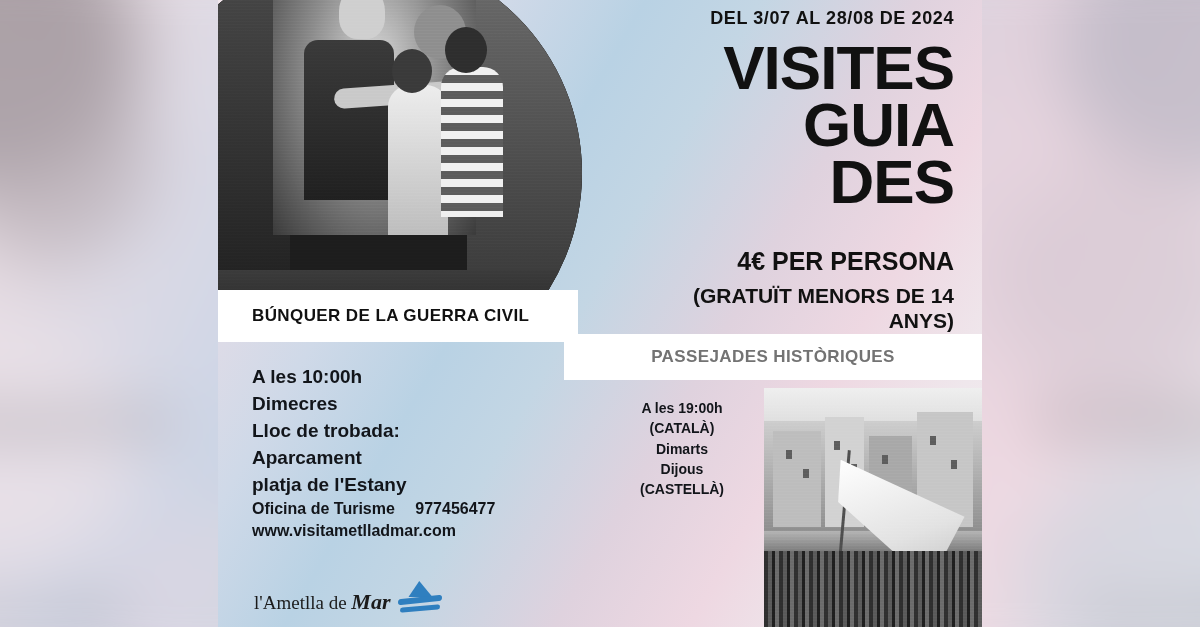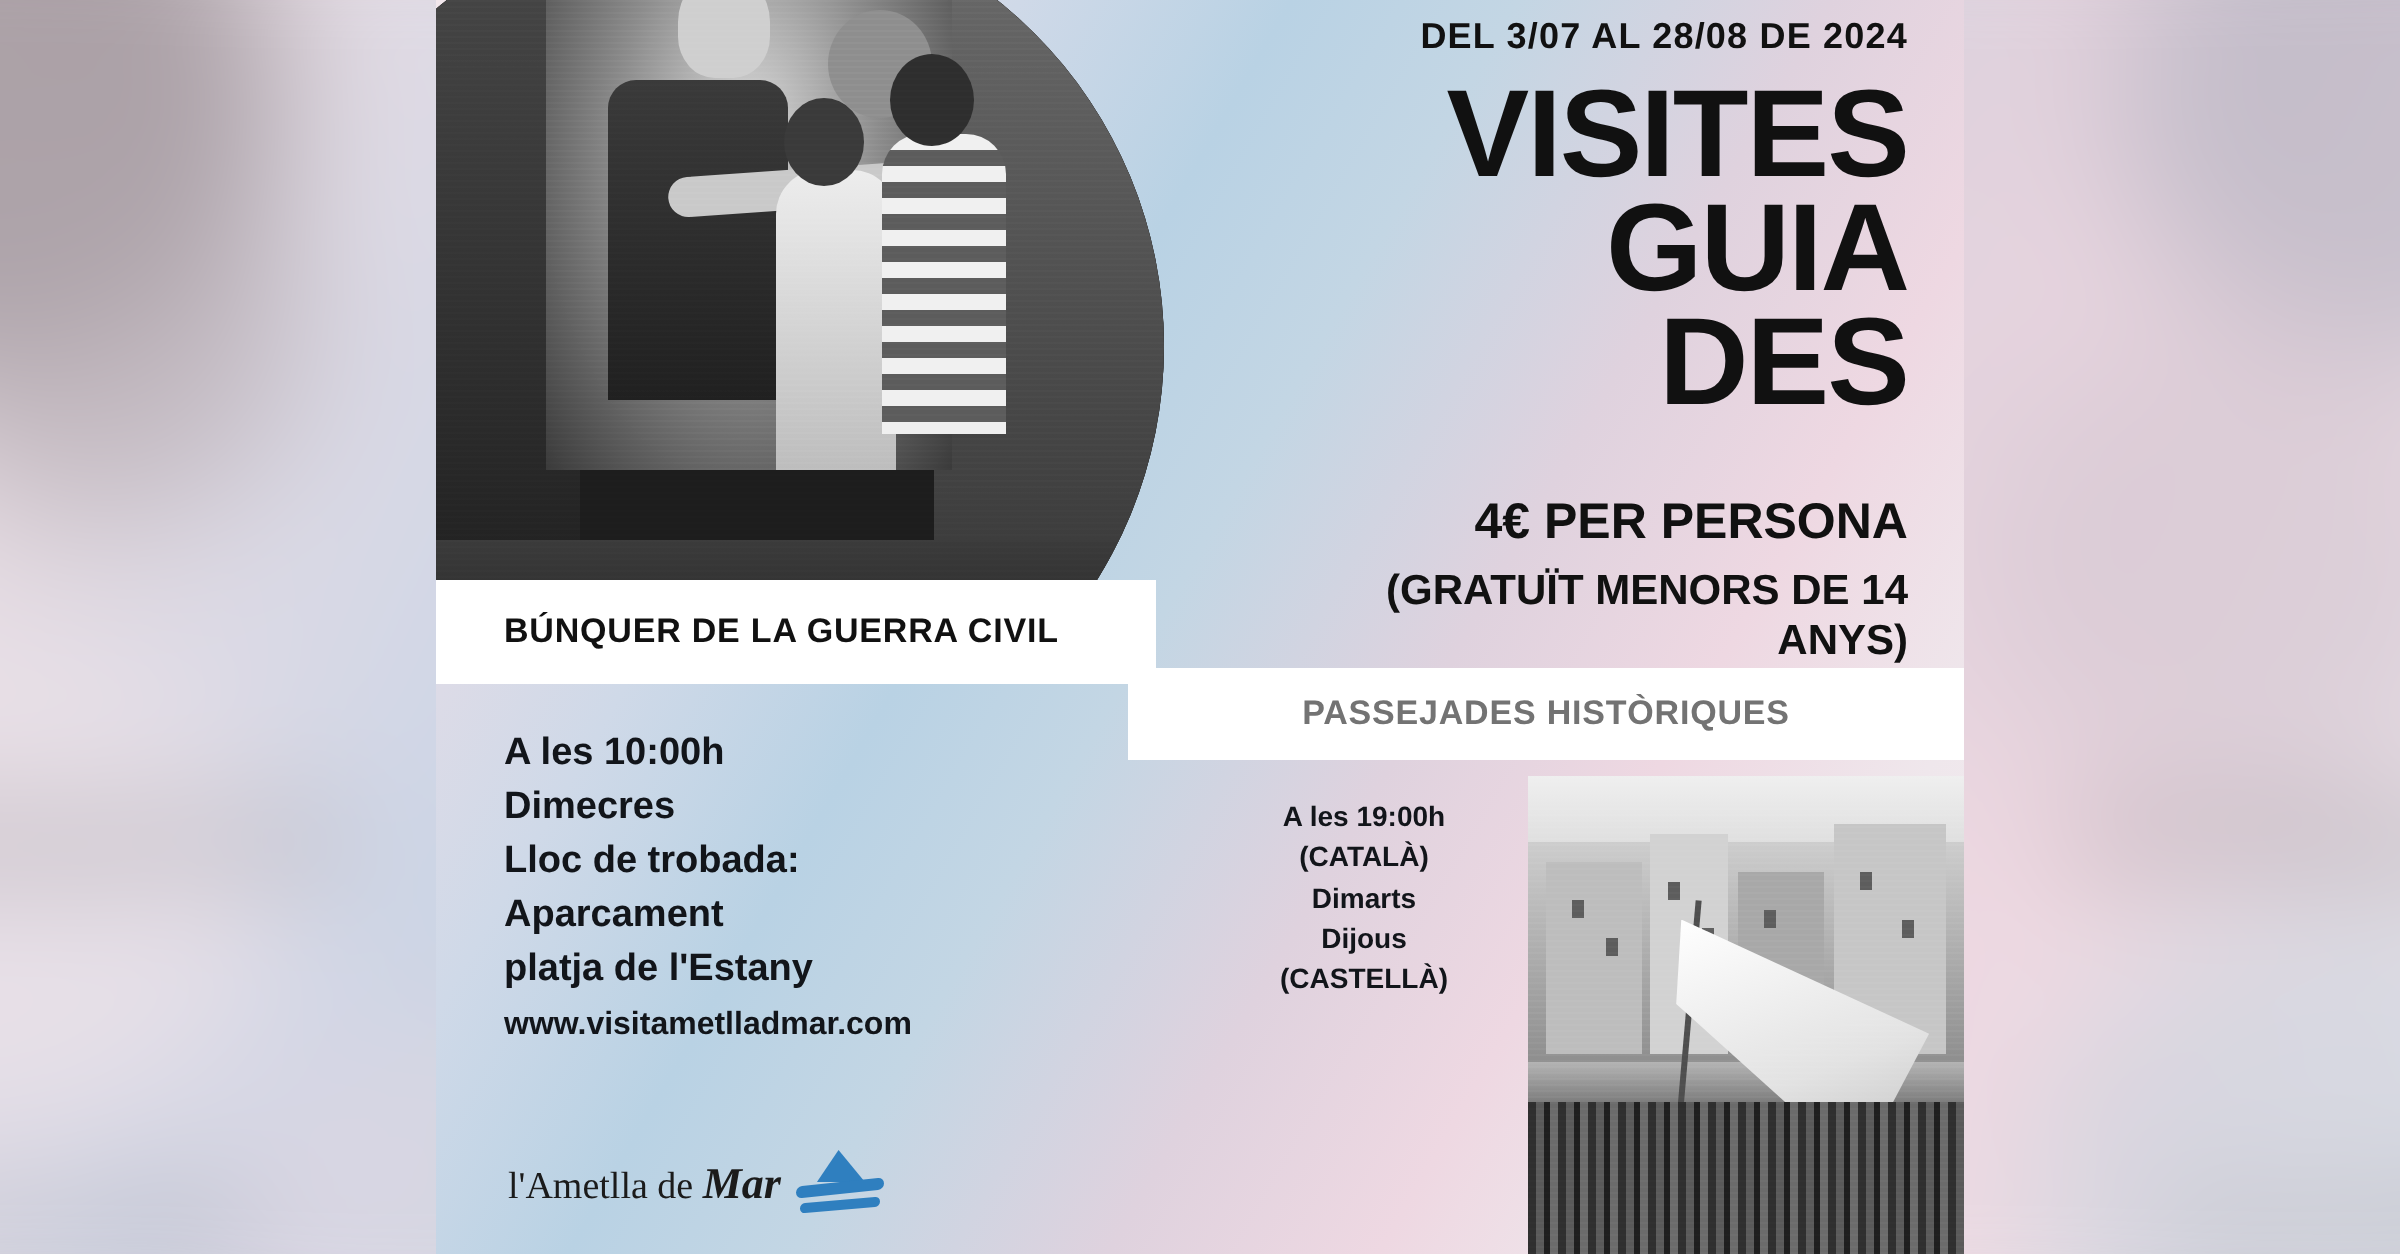--- a/index.html
+++ b/index.html
@@ -319,21 +319,21 @@
     mix-blend-mode: overlay; }
 
   
   .logo {
     position: absolute;
     left: 36px;
     bottom: 12px;
     width: 210px;
     height: 46px;
     display: flex;
-    align-items: center;
+    align-items: flex-end;
     gap: 8px;
   }
   .logo .logo-text {
     font-family: "Liberation Serif", serif;
     font-size: 19px;
     color: #1b1b1b;
     white-space: nowrap;
   }
   .logo .logo-text .script {
     font-style: italic;
@@ -425,20 +425,24 @@
 
     <div class="left-info">
       <div>A les 10:00h</div>
       <div>Dimecres</div>
       <div>Lloc de trobada:</div>
       <div>Aparcament</div>
       <div>platja de l'Estany</div>
     </div>
 
     <div class="left-contact">
+      <div class="lc-row">
+        <span>Oficina de Turisme</span>
+        <span class="lc-phone">977456477</span>
+      </div>
       <div class="lc-web">www.visitametlladmar.com</div>
     </div>
 
     <div class="band-passejades">
       <div class="txt">PASSEJADES HISTÒRIQUES</div>
     </div>
 
     <div class="right-sched">
       <div>A les 19:00h</div>
       <div>(CATALÀ)</div>

